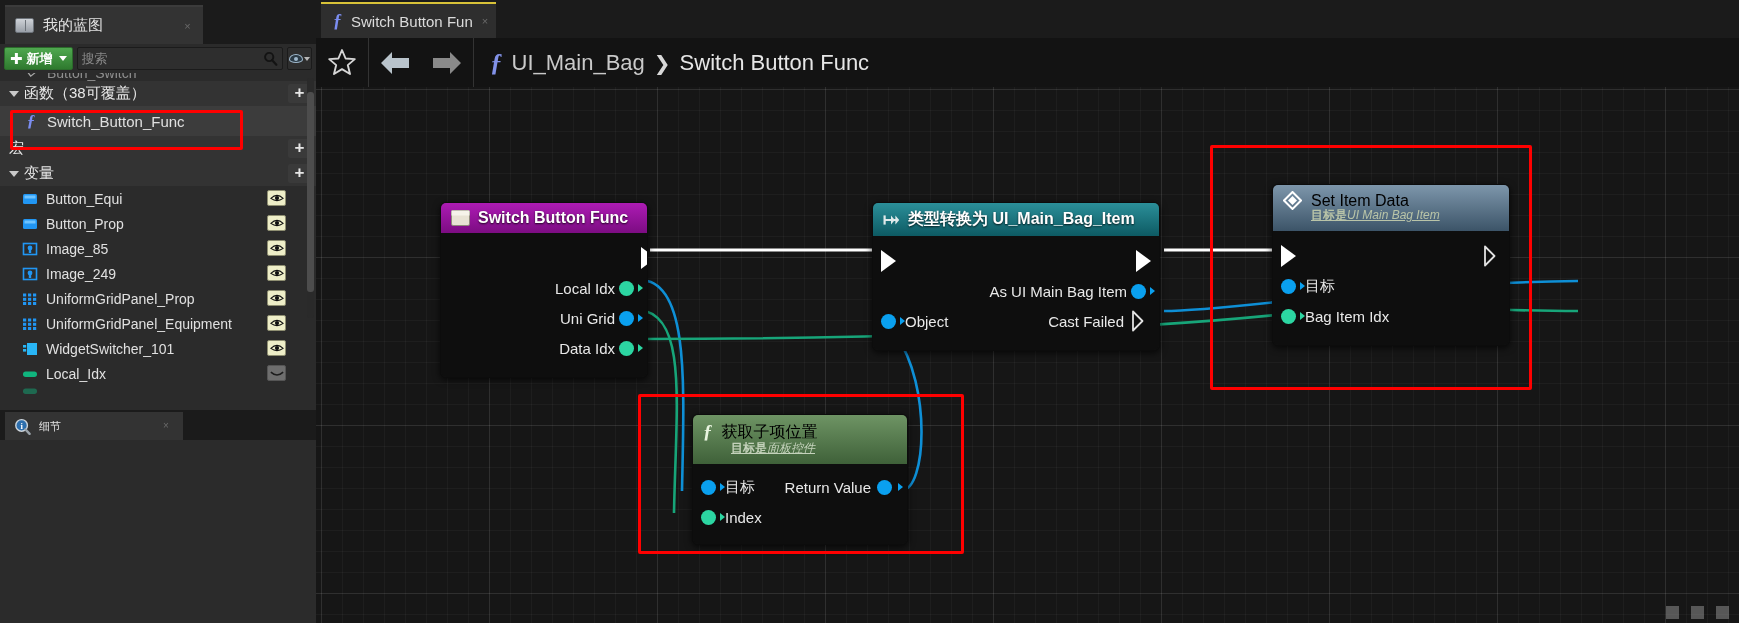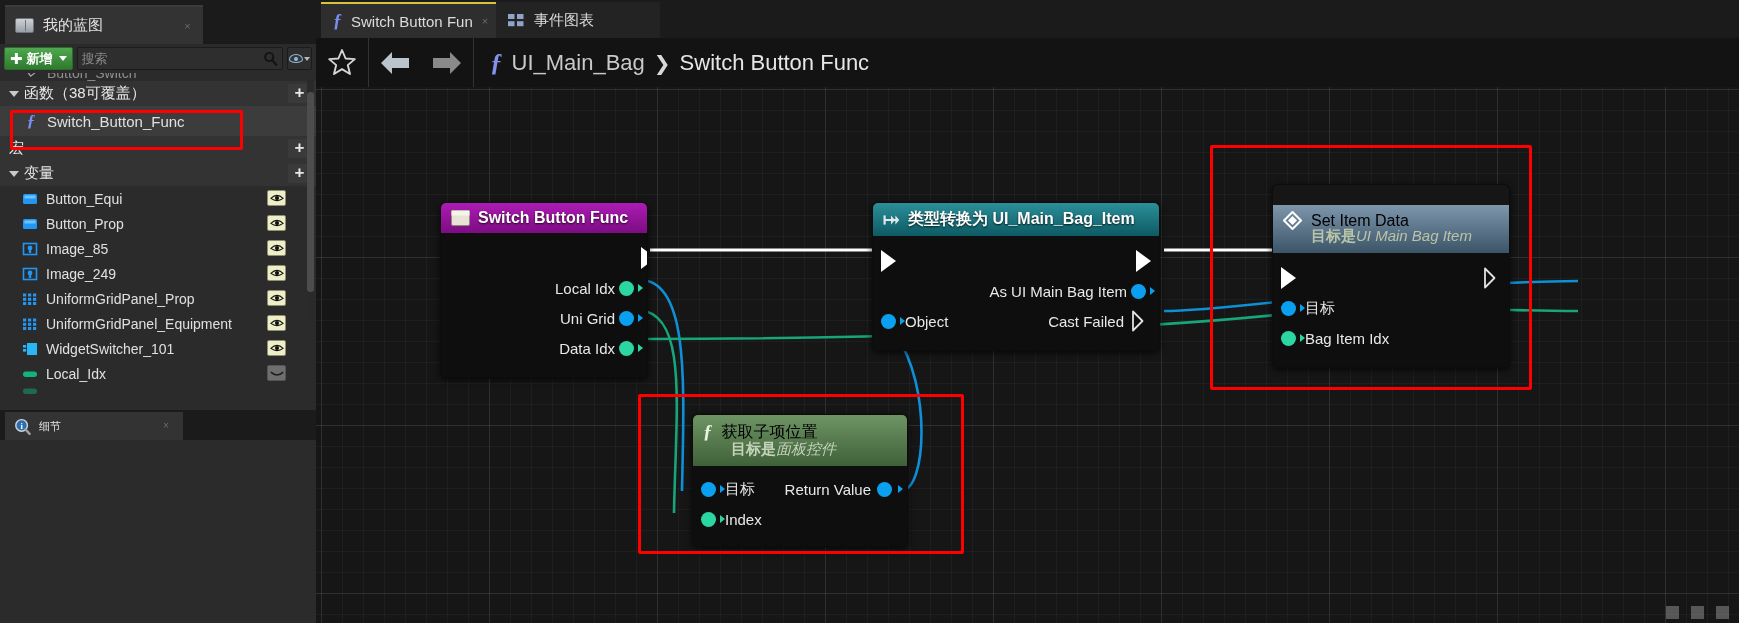--- a/index.html
+++ b/index.html
@@ -212,22 +212,22 @@
     border:1px solid #0c0c0c;
   }
   .node-hdr {
     display:flex; align-items:center; gap:8px; padding: 6px 14px 6px 10px;
   }
   .node-hdr .hdr-title {
     color:#ffffff; font-weight:bold; font-size:16px; white-space:nowrap;
     text-shadow:0 1px 2px rgba(0,0,0,.8);
   }
   .node-sub {
-    font-size:15px; color:#b9c4a8; font-style:italic; padding-left:31px;
-    margin-top:-3px; padding-bottom:5px;
+    font-size:12px; color:#b9c4a8; font-style:italic; padding-left:31px;
+    margin-top:-3px; padding-bottom:5px;text-decoration:underline;
   }
   .node-sub b { font-style:normal; }
   .node-body { padding: 6px 0 10px 0; background: rgba(14,14,14,0.92); }
 
   .pinrow { display:flex; align-items:center; height:30px; position:relative; }
   .pinrow .lbl { font-size:15px; color:#e8e8e8; white-space:nowrap; }
   .pin-in { position:absolute; left:-10px; display:flex; align-items:center; gap:4px; }
   .pin-out { position:absolute; right:-10px; display:flex; align-items:center; gap:4px; }
 
   .pin-dot { width:15px; height:15px; border-radius:50%; }
@@ -465,31 +465,20 @@
   </div>
 
   <div class="graph-area">
 
     <div class="graph-tabstrip">
       <div class="g-tab active" style="left:5px; width:175px;">
         <span class="g-tab-fico">ƒ</span>
         <span class="gt-label">Switch Button Fun</span>
         <span class="gt-close">×</span>
       </div>
-      <div class="g-tab" style="left:180px; width:164px; background:#232323;">
-        <svg class="g-tab-gico" viewBox="0 0 17 13">
-            <g fill="#8ea4c8">
-              <rect x="0" y="0" width="6.5" height="5"></rect>
-              <rect x="9" y="0" width="6.5" height="5"></rect>
-              <rect x="0" y="7.2" width="6.5" height="5"></rect>
-              <rect x="9" y="7.2" width="6.5" height="5"></rect>
-            </g>
-          </svg>
-        <span class="gt-label">事件图表</span>
-      </div>
     </div>
 
     <div class="graph-toolbar">
       <div class="tb-btn">
         <svg width="30" height="29" viewBox="0 0 30 29">
           <polygon points="15,2 18.6,10.5 27.8,11.1 20.8,17.1 23,26 15,21.1 7,26 9.2,17.1 2.2,11.1 11.4,10.5" fill="none" stroke="#d6d6d6" stroke-width="1.9" stroke-linejoin="round"></polygon>
         </svg>
       </div>
       <div class="tb-sep"></div>
       <div class="tb-btn">
@@ -605,21 +594,21 @@
               <span class="lbl">Cast Failed</span>
               <svg class="exec-hollow" viewBox="0 0 16 22">
                   <path d="M2 1.5 L11.5 11 L2 20.5 Z" fill="none" stroke="#e2e2e2" stroke-width="1.8" stroke-linejoin="round"></path>
                 </svg>
             </span>
           </div>
         </div>
       </div>
 
       <div class="node" style="left:956px; top:97px; width:238px;">
-        <div style="background:linear-gradient(180deg,#7d96ab,#3c5468); padding:6px 10px 2px 10px;margin-top:20px;">
+        <div style="background:linear-gradient(180deg,#7d96ab,#3c5468); padding:6px 10px 2px 10px;">
           <div style="display:flex; align-items:center; gap:9px;">
             <svg width="19" height="19" viewBox="0 0 19 19">
               <polygon points="9.5,1 18,9.5 9.5,18 1,9.5" fill="none" stroke="#ffffff" stroke-width="2"></polygon>
               <polygon points="9.5,5 14,9.5 9.5,14 5,9.5" fill="#ffffff"></polygon>
             </svg>
             <span class="hdr-title">Set Item Data</span>
           </div>
           <div class="node-sub" style="padding-left:28px;">
             <b>目标是</b><span>UI Main Bag Item</span>
           </div>

